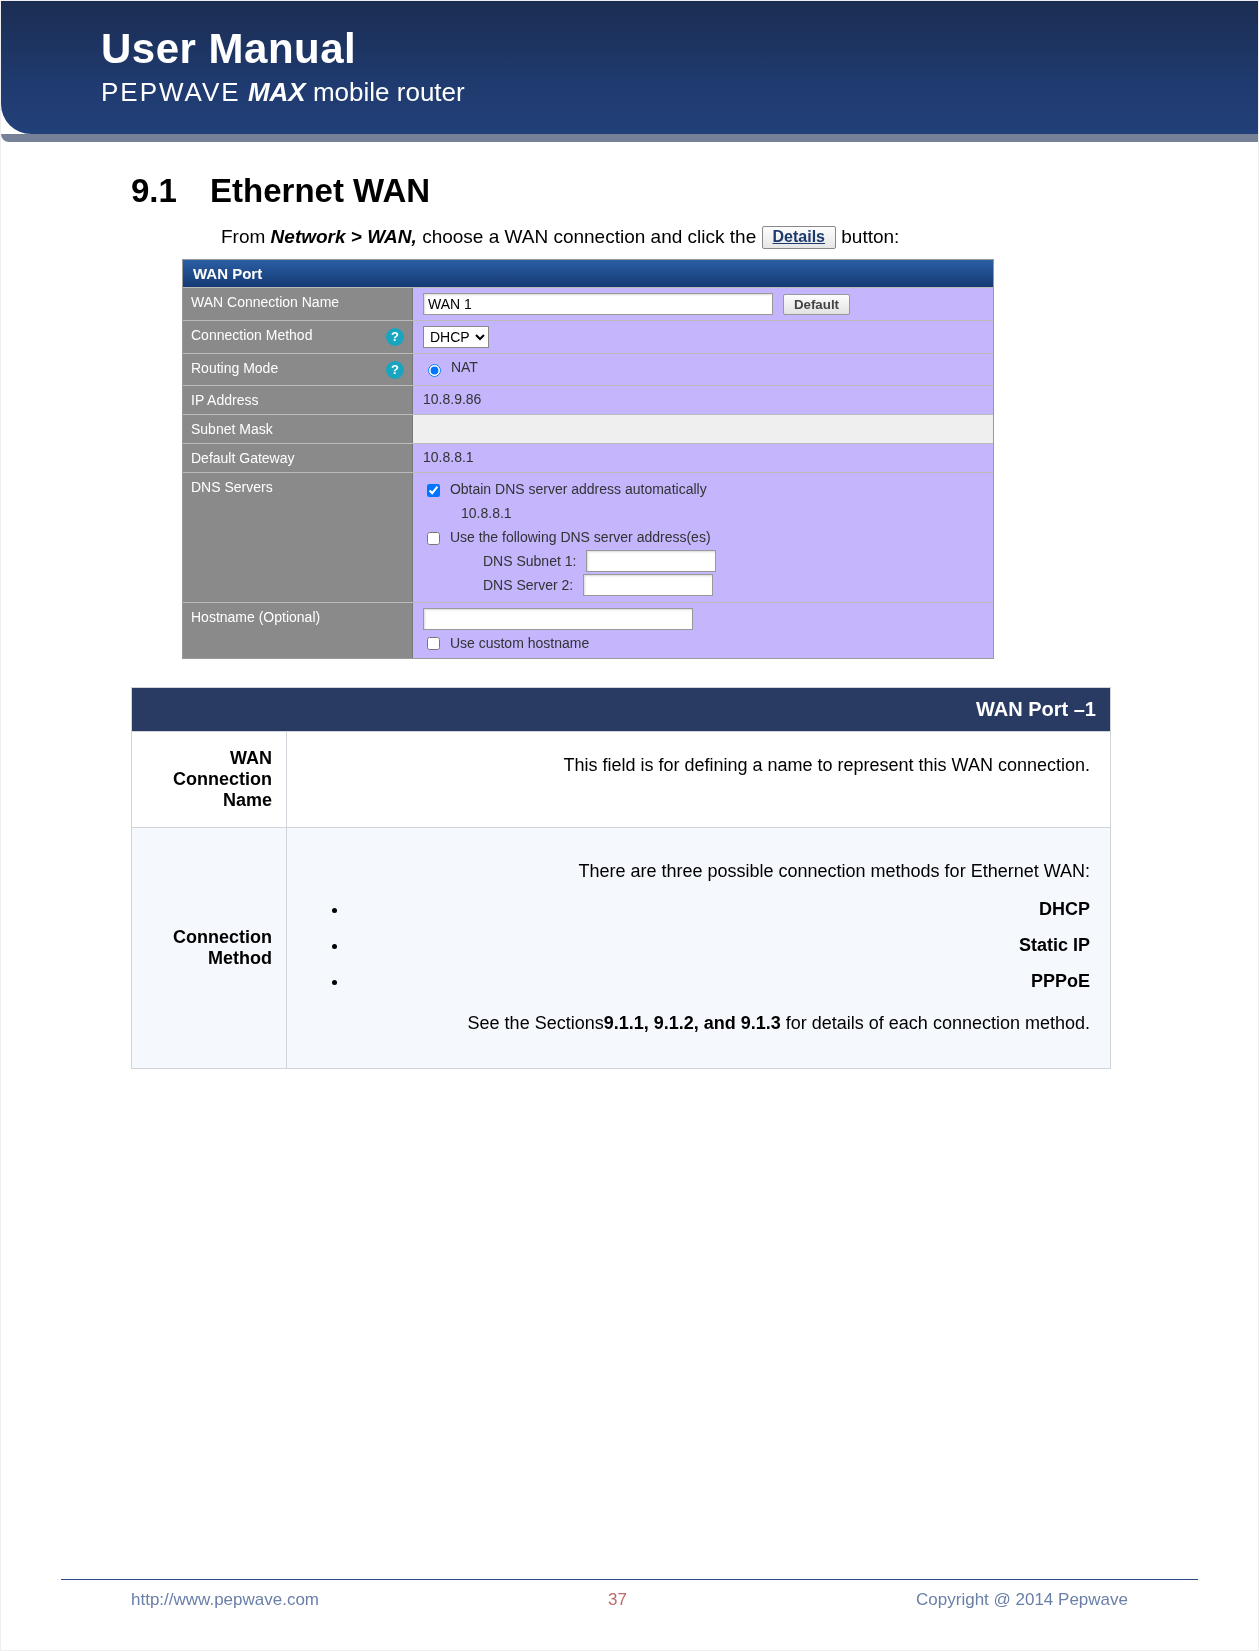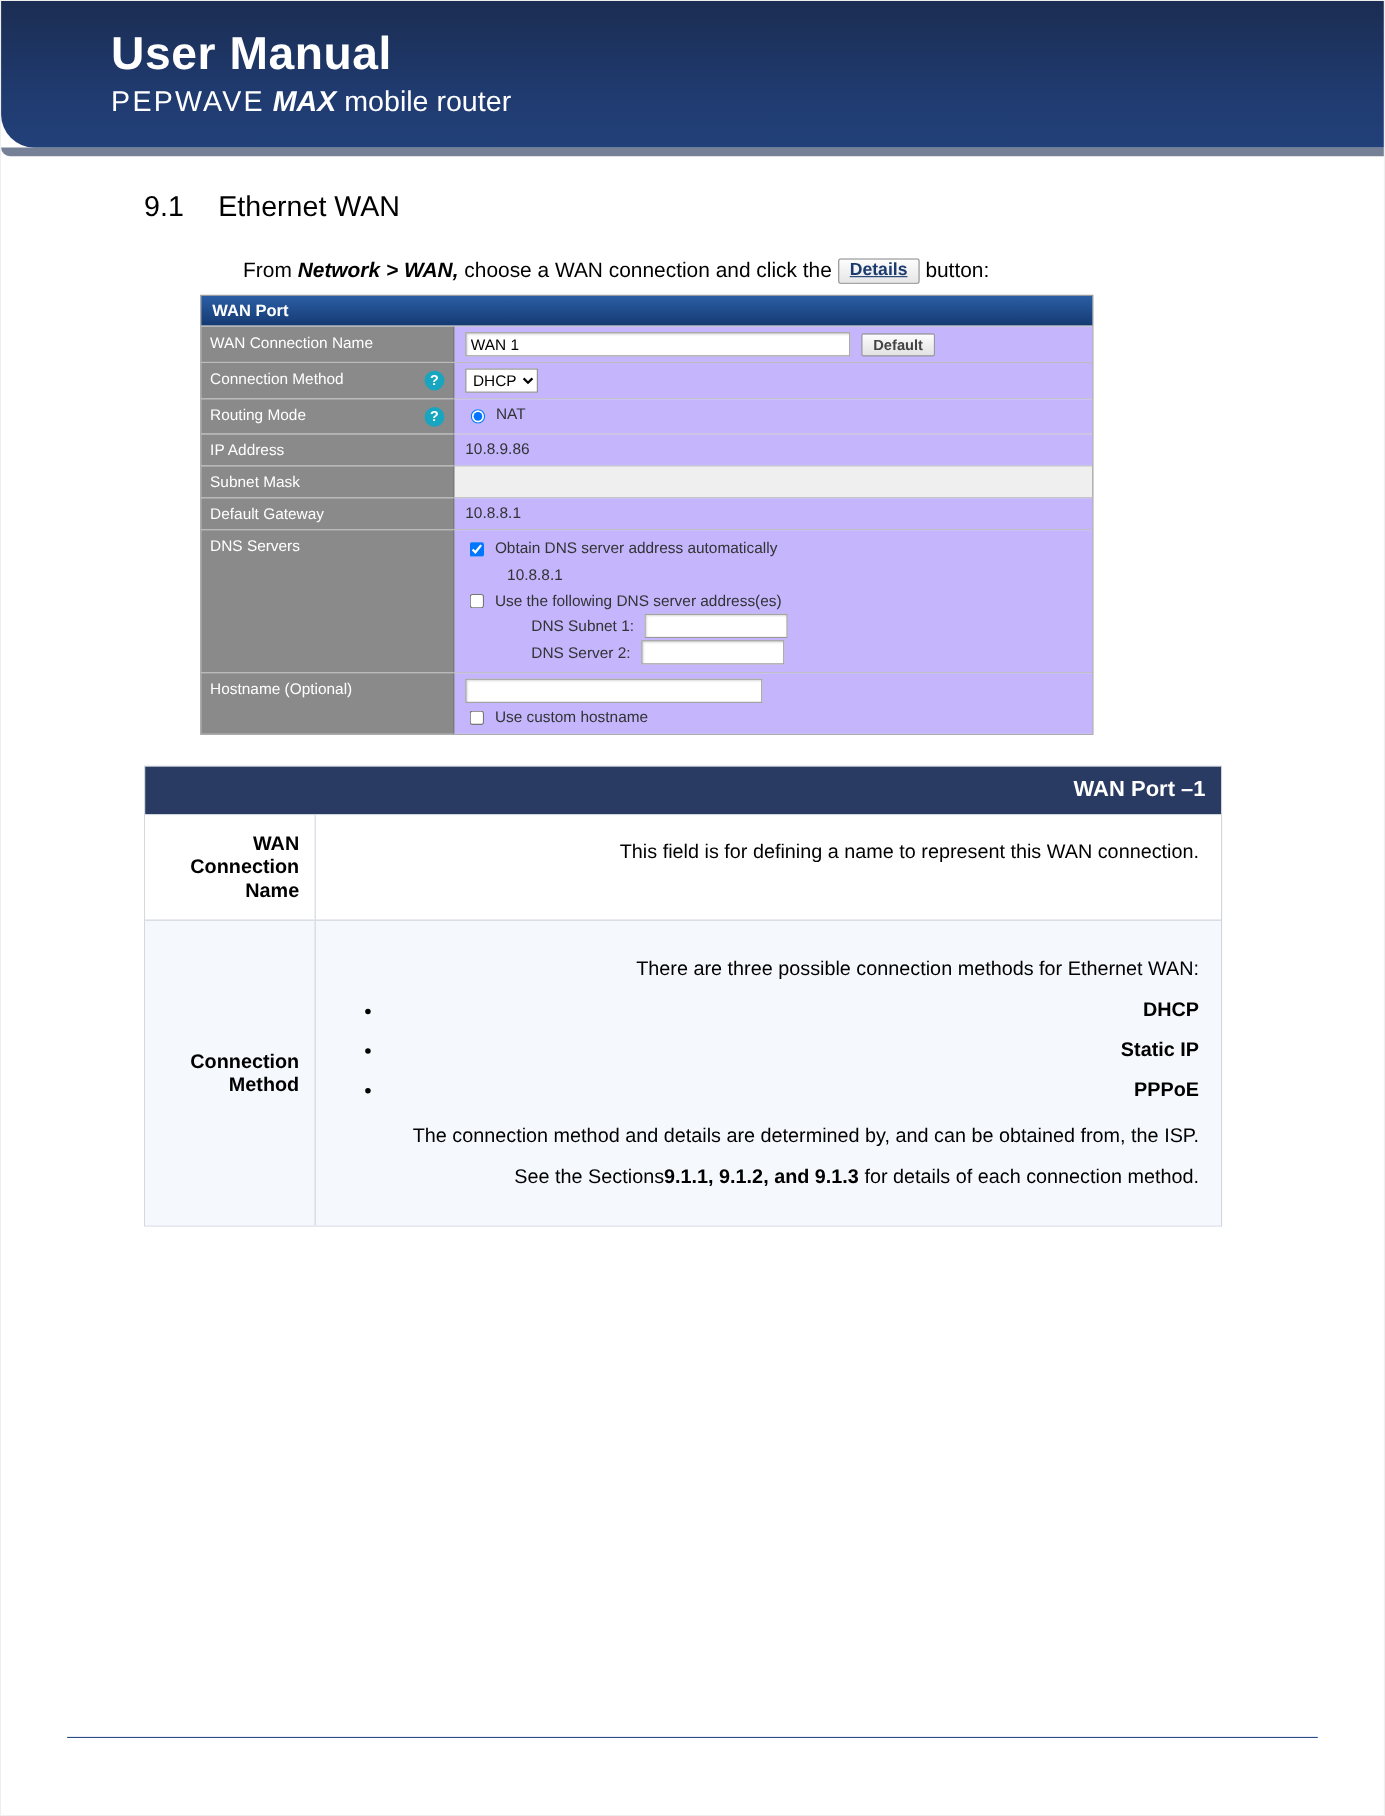--- a/index.html
+++ b/index.html
@@ -54,23 +54,23 @@
     font-style: italic;
     font-weight: 700;
   }
   .header-sub .tag {
     font-weight: 300;
   }
   .content {
     padding: 10px 130px 40px 130px;
   }
   .section-heading {
-    font-size: 26px;
-    font-weight: 400;
-    margin: 8px 0 32px 0;
+    font-size: 33px;
+    font-weight: 700;
+    margin: 8px 0 16px 0;
   }
   .section-heading .num {
     margin-right: 24px;
   }
   .intro-line {
     font-size: 19px;
     margin-left: 90px;
     margin-bottom: 10px;
   }
   .intro-line .crumb {
@@ -387,25 +387,29 @@
 
       <div class="desc-row">
         <div class="desc-label">Connection Method</div>
         <div class="desc-body">
           <p>There are three possible connection methods for Ethernet WAN:</p>
           <ul>
             <li>DHCP</li>
             <li>Static IP</li>
             <li>PPPoE</li>
           </ul>
-          <p>The connection method and details are determined by, and can be obtained from, the ISP.</p>
           <p>
             <span>See the Sections</span><b>9.1.1, 9.1.2, and 9.1.3</b><span> for details of each connection method.</span>
           </p>
         </div>
       </div>
     </div>
 
   </div>
 
   <div class="footer-line"></div>
+  <div class="footer">
+    <span>http://www.pepwave.com</span>
+    <span class="mid">37</span>
+    <span>Copyright @ 2014 Pepwave</span>
+  </div>
 
 </div>
 
 </body></html>

